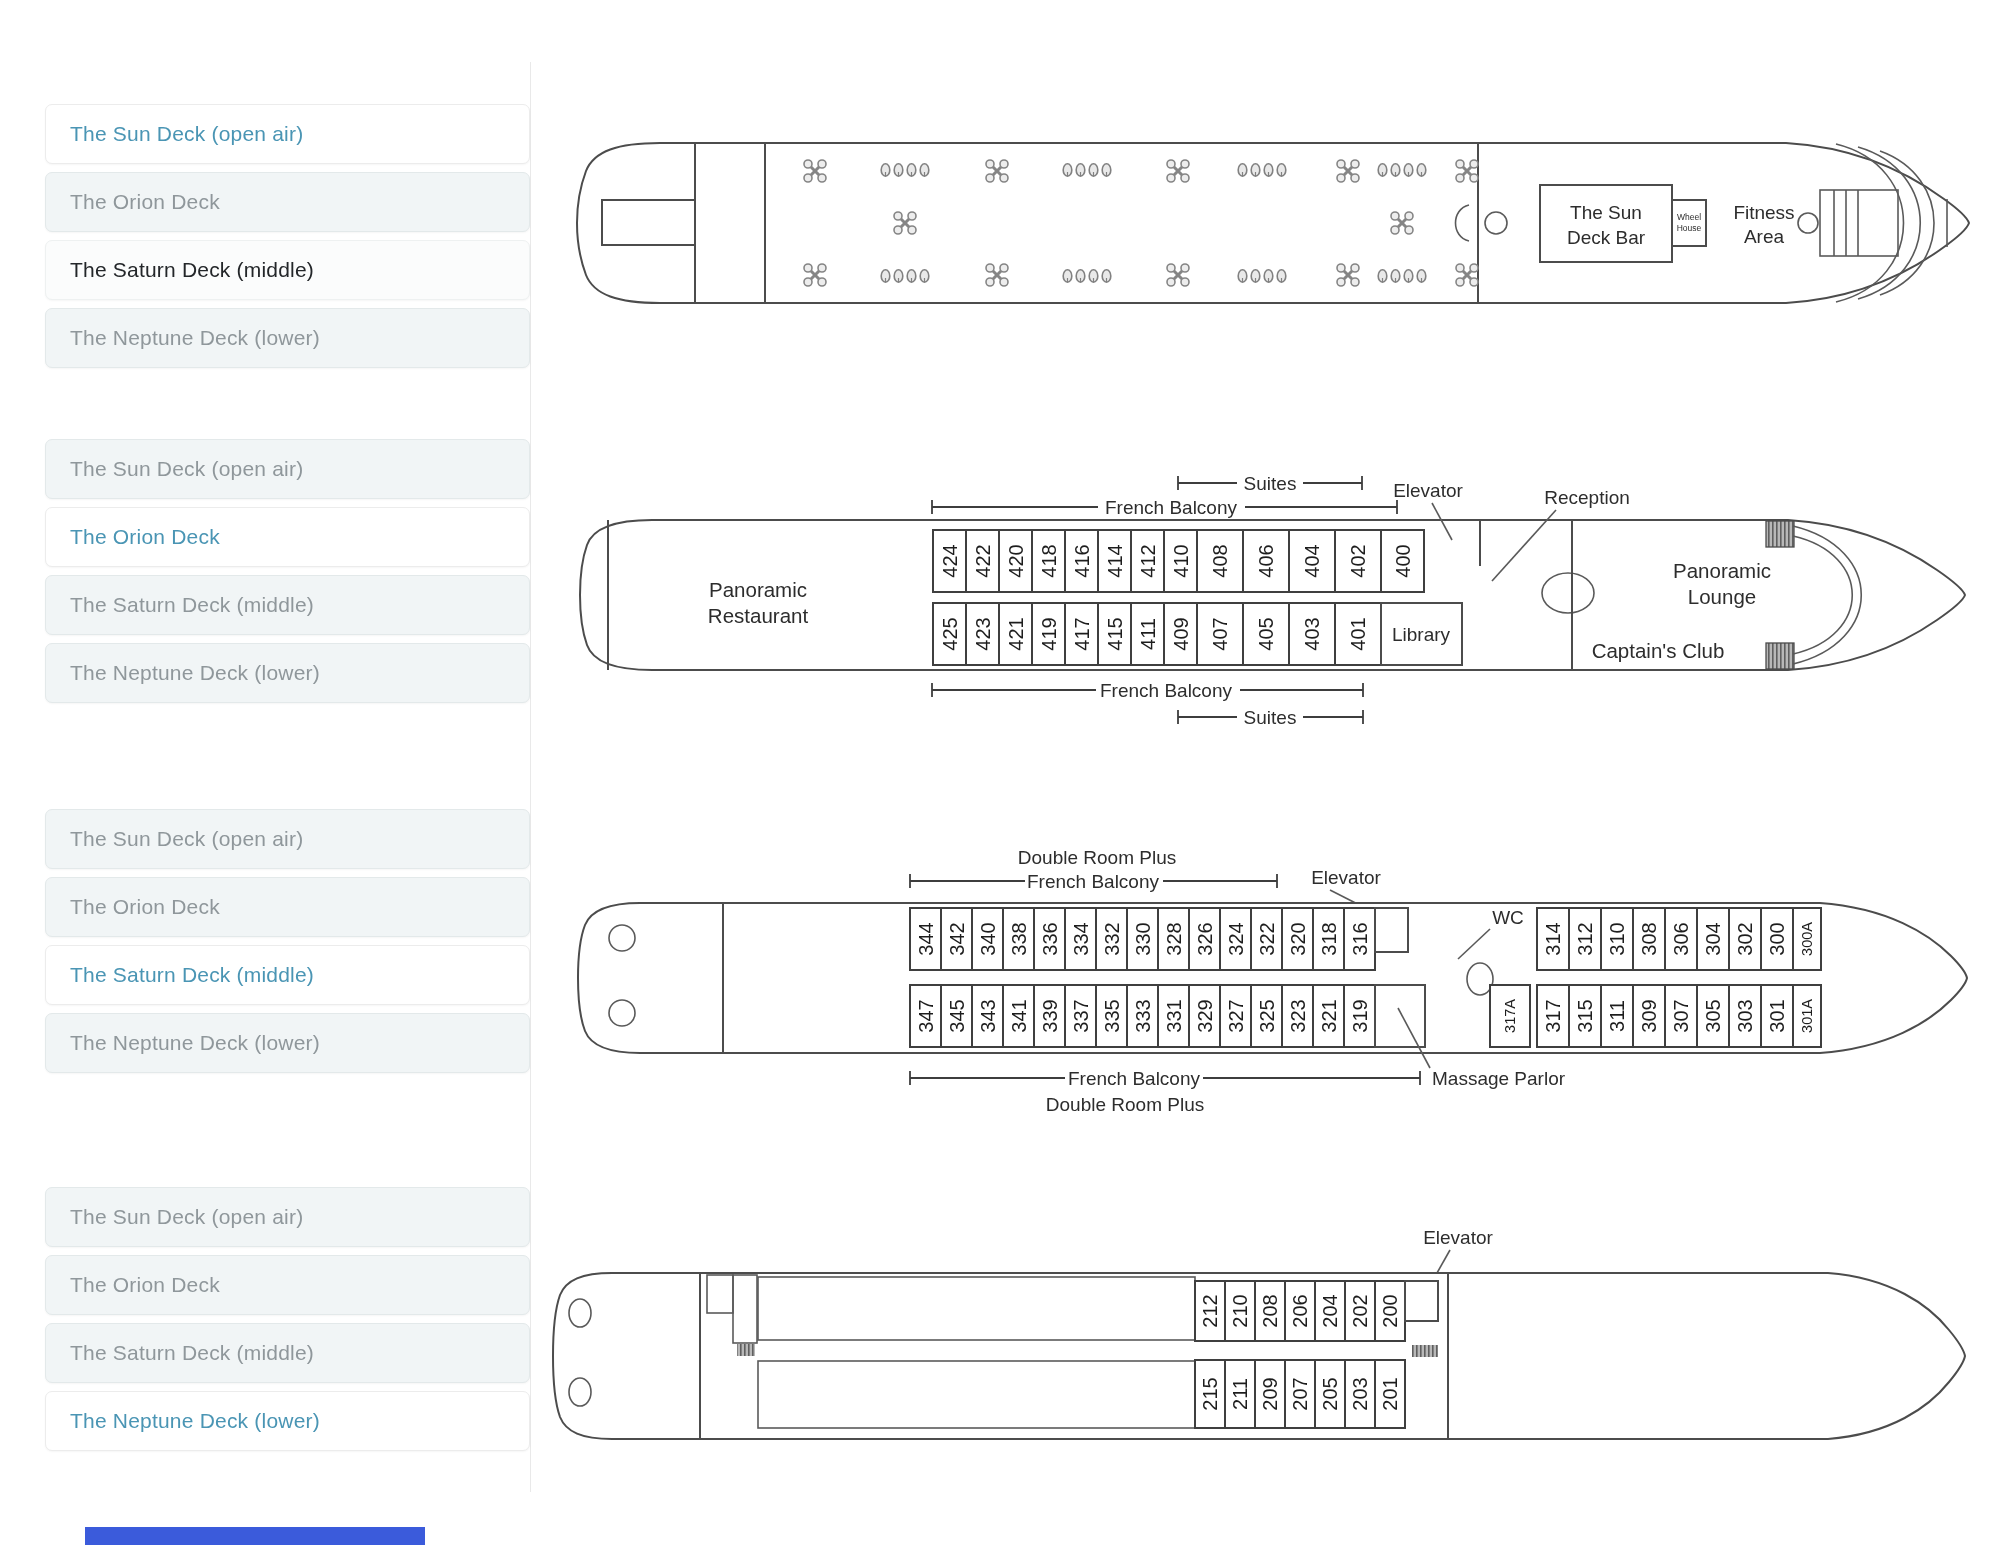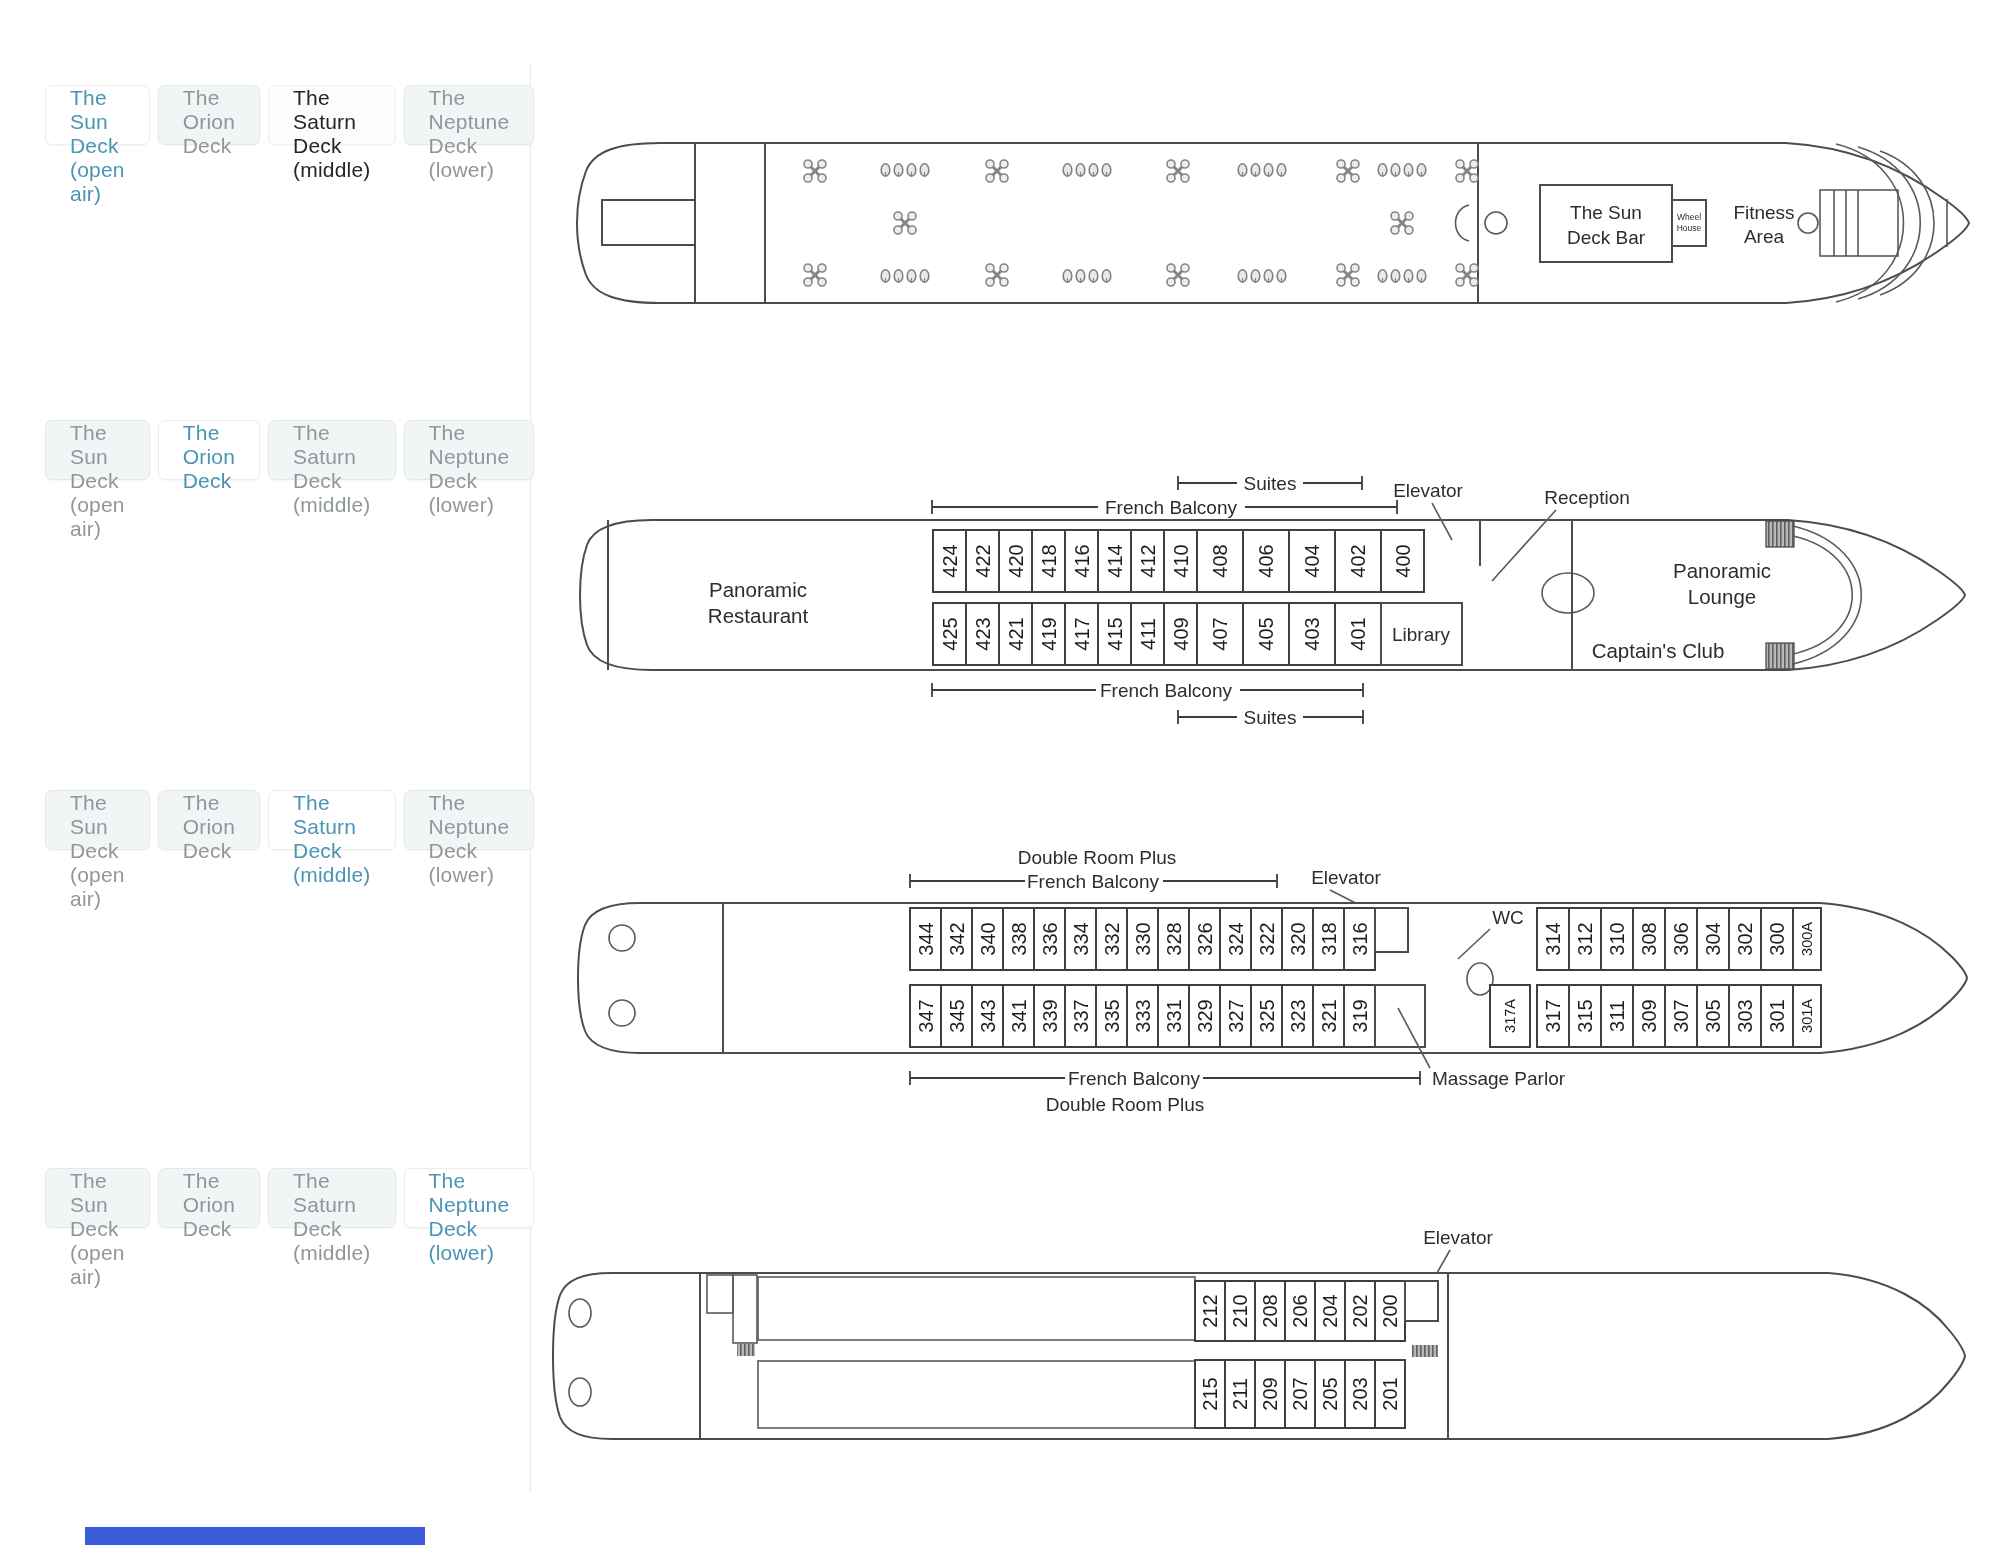--- a/index.html
+++ b/index.html
@@ -1,19 +1,19 @@
 <!DOCTYPE html>
 <html><head>
 <meta charset="utf-8">
 <style>
   html,body{margin:0;padding:0;background:#fff;}
   .page{position:relative;width:2000px;height:1545px;background:#fff;overflow:hidden;
         font-family:"Liberation Sans",sans-serif;}
   .sidebar-border{position:absolute;left:530px;top:62px;width:1px;height:1430px;background:#e9e9e9;}
-  .tabs{position:absolute;left:45px;width:485px;display:flex;flex-direction:row;gap:8px;}
+  .tabs{position:absolute;left:45px;width:485px;display:flex;flex-direction:column;gap:8px;margin-top:19px;}
   .tab{height:60px;flex:0 0 60px;border-radius:7px;border:1px solid #e3e9ea;background:#f1f5f6;
        color:#8f979b;font-family:"Liberation Sans",sans-serif;font-size:21px;text-align:left;
        padding:0 24px;box-shadow:0 1px 2px rgba(0,0,0,.04);cursor:pointer;letter-spacing:.2px;}
   .tab.active{background:#ffffff;border-color:#ececec;color:#4a95b4;}
   .tab.highlight{background:#fbfcfc;border-color:#eef1f1;color:#232629;}
   svg.plans{position:absolute;left:0;top:0;}
   .hull{fill:#fff;stroke:#4c4c4c;stroke-width:2;stroke-linejoin:round;}
   .ln{stroke:#4c4c4c;stroke-width:2;fill:none;}
   .thin{stroke:#5a5a5a;stroke-width:1.6;fill:none;}
   .brk{stroke:#3d3d3d;stroke-width:1.8;fill:none;}

